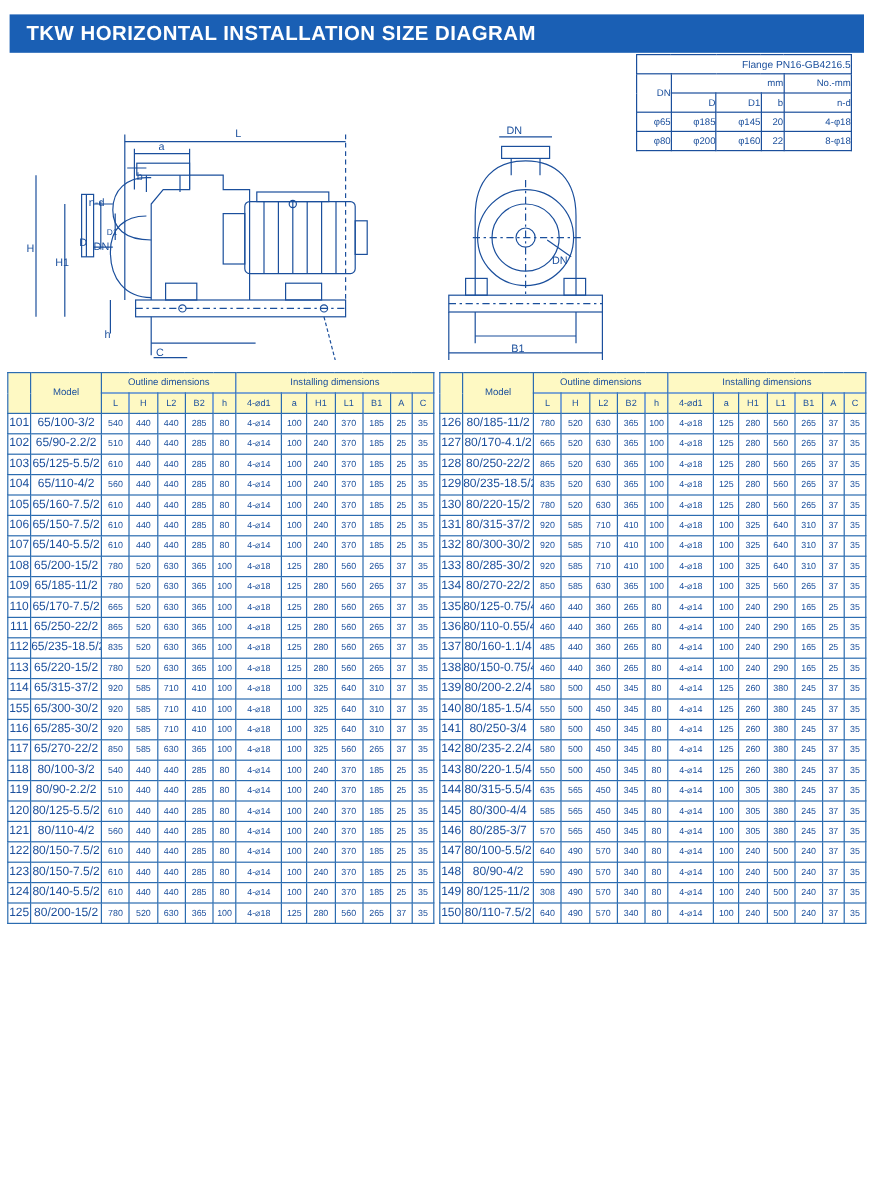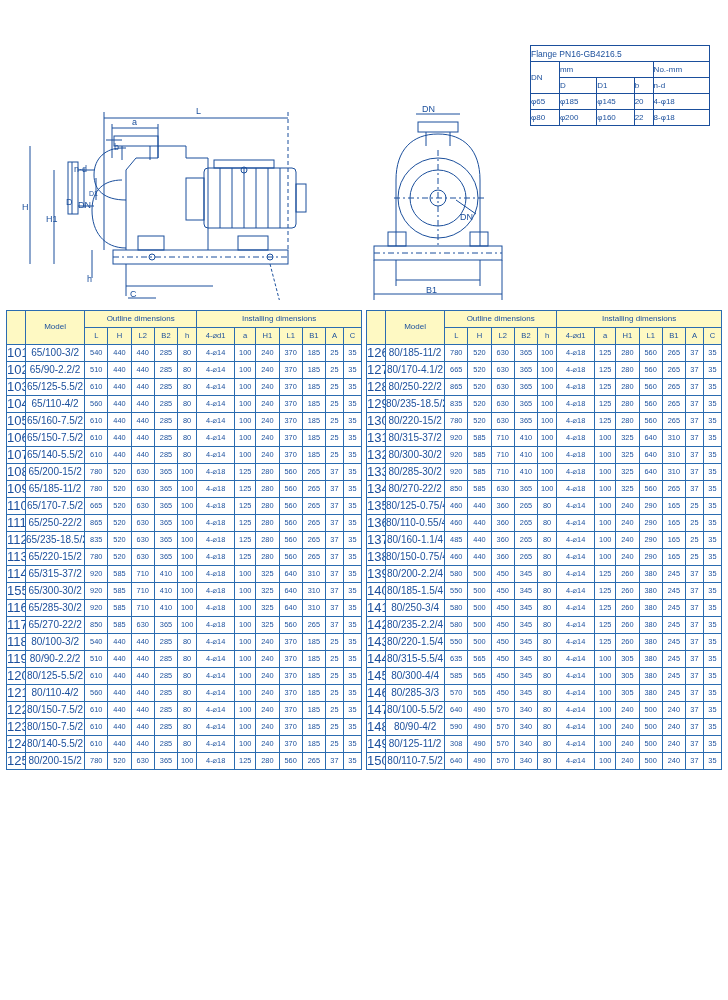--- a/index.html
+++ b/index.html
@@ -31,21 +31,21 @@
 
   
   .flangebox{
     position:absolute;left:530px;top:45px;width:180px;
   }
   table.flange{
     border-collapse:collapse;width:180px;
     font-size:8px;color:#1b4f9c;
   }
   table.flange td,table.flange th{
-    border:1px solid #1b4f9c;text-align:left;padding:1px 0;font-weight:normal;
+    border:1px solid #1b4f9c;text-align:right;padding:1px 0;font-weight:normal;
     height:13px;
   }
   table.flange .hdr{font-size:8.5px;}
 
   
   .tables{
     position:absolute;left:6px;top:310px;width:716px;
   }
   .tblwrap{position:absolute;top:0;}
   .tblwrap.left{left:0;}
@@ -67,21 +67,21 @@
     line-height:1.05;
     overflow:hidden;
     white-space:nowrap;
   }
   table.data thead th{
     font-size:7.6px;
     background:#fef9c3;
   }
   table.data .grouphdr{font-size:8px;}
   table.data .modelcell{font-size:10px;}
-  table.data .idx{font-size:13px;}
+  table.data .idx{font-size:10px;}
 
   
   col.c-idx{width:18px;}
   col.c-model{width:56px;}
   col.c-l{width:22px;}
   col.c-h{width:22px;}
   col.c-l2{width:22px;}
   col.c-b2{width:22px;}
   col.c-h2{width:18px;}
   col.c-4d1{width:36px;}
@@ -90,20 +90,23 @@
   col.c-l1{width:22px;}
   col.c-b1{width:22px;}
   col.c-aa{width:17px;}
   col.c-cc{width:17px;}
 </style>
 </head>
 <body>
 
 <div class="page">
 
+  <div class="titlebar">
+    <div class="t">TKW  HORIZONTAL INSTALLATION SIZE DIAGRAM</div>
+  </div>
 
   <div class="diagram">
     <svg width="712" height="250" viewBox="0 0 712 250" xmlns="http://www.w3.org/2000/svg">
       <g stroke="#1b4f9c" fill="none" stroke-width="1">
 
         <rect x="105" y="200" width="175" height="14"></rect>
         <line x1="105" y1="207" x2="280" y2="207" stroke-dasharray="6 3 2 3"></line>
 
         <path d="M118 200 L118 120 L128 108 L150 108 L150 96 L178 96 L178 108 L200 108 L200 200"></path>
 
@@ -1044,21 +1047,21 @@
               <td>4-⌀14</td>
               <td>100</td>
               <td>305</td>
               <td>380</td>
               <td>245</td>
               <td>37</td>
               <td>35</td>
             </tr>
             <tr>
               <td class="idx">146</td>
-              <td class="modelcell">80/285-3/3</td>
+              <td class="modelcell">80/285-3/7</td>
               <td>570</td>
               <td>565</td>
               <td>450</td>
               <td>345</td>
               <td>80</td>
               <td>4-⌀14</td>
               <td>100</td>
               <td>305</td>
               <td>380</td>
               <td>245</td>

